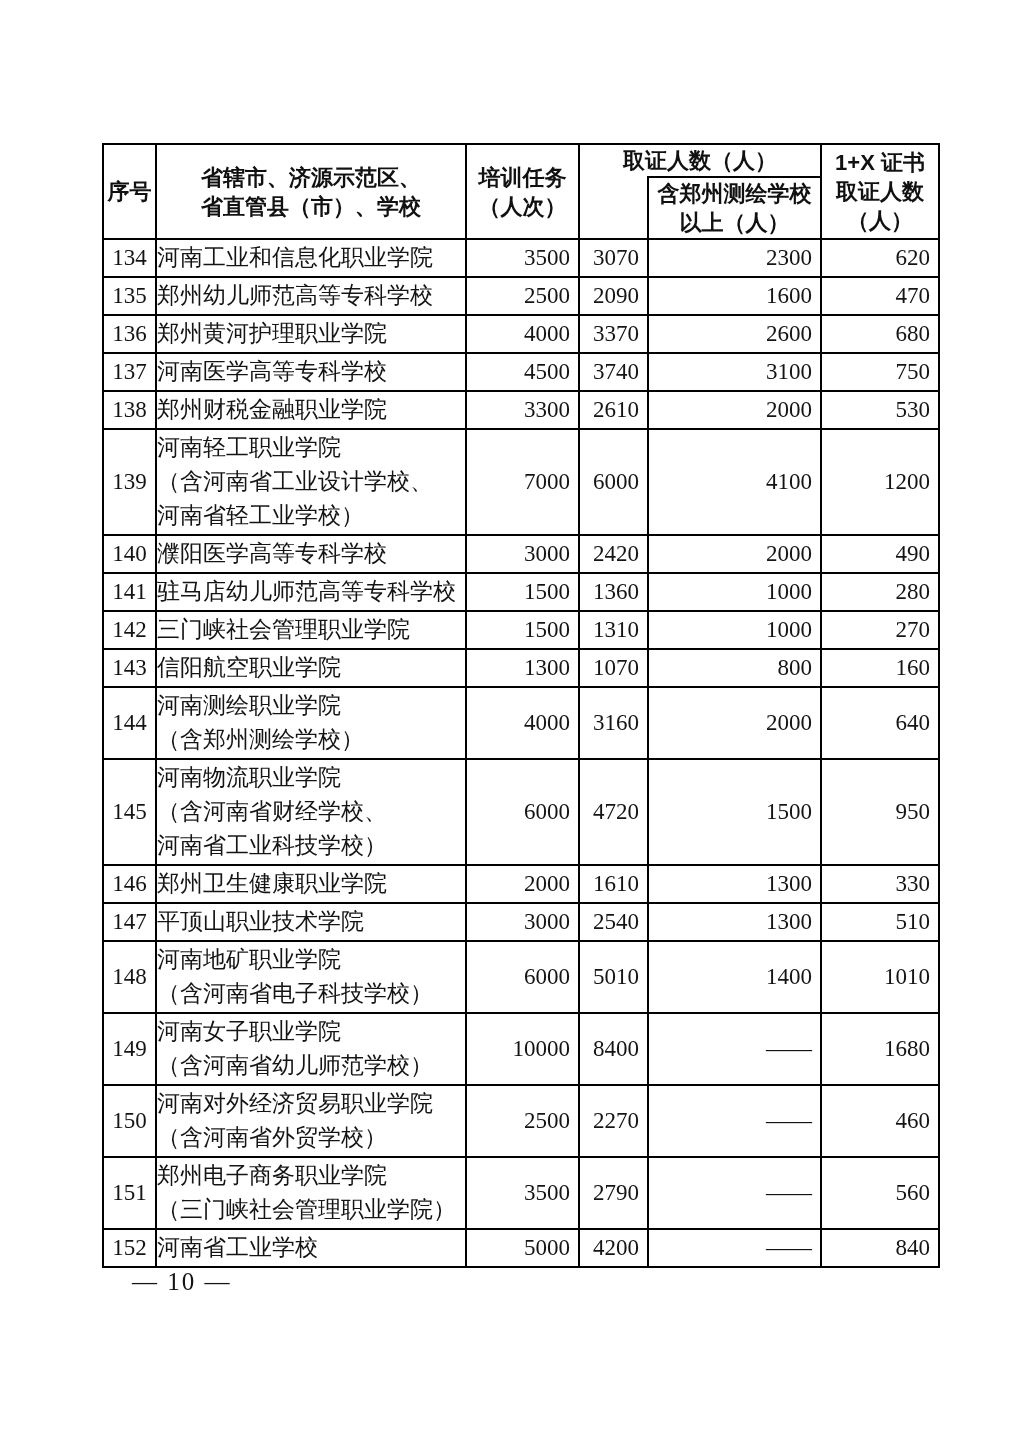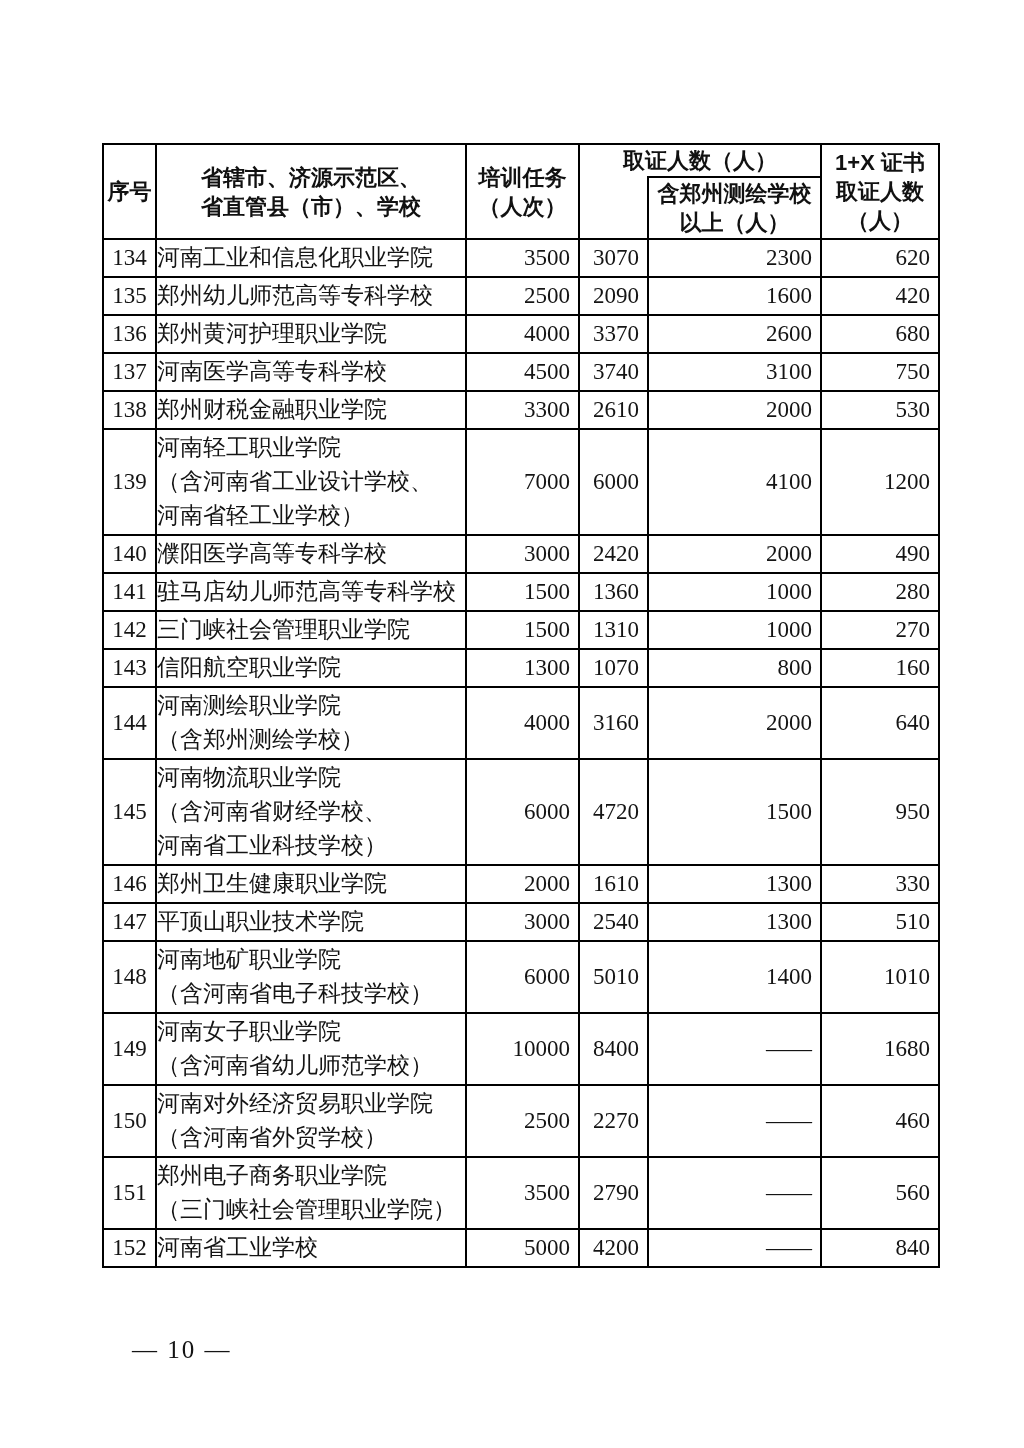--- a/index.html
+++ b/index.html
@@ -42,21 +42,21 @@
     line-height: 34px;
     padding: 1px 0;
   }
   td.c-no     { text-align: center; border-radius: 13px; }
   td.c-school { text-align: left; }
   td.c-school div { line-height: 34px; white-space: nowrap; }
   td.c-num    { text-align: right; padding-right: 8px; }
   .footer {
     position: absolute;
     left: 132px;
-    top: 1336px;
+    top: 1268px;
     font-family: "Liberation Serif", serif;
     font-size: 25px;
     letter-spacing: 2px;
     color: #141414;
   }
 </style>
 </head>
 <body>
 
 <div class="page">
@@ -108,21 +108,21 @@
     <td class="c-num">620</td>
   </tr>
         <tr>
     <td class="c-no">135</td>
     <td class="c-school">
             <div>郑州幼儿师范高等专科学校</div>
           </td>
     <td class="c-num">2500</td>
     <td class="c-num">2090</td>
     <td class="c-num">1600</td>
-    <td class="c-num">420</td>
+    <td class="c-num">470</td>
   </tr>
         <tr>
     <td class="c-no">136</td>
     <td class="c-school">
             <div>郑州黄河护理职业学院</div>
           </td>
     <td class="c-num">4000</td>
     <td class="c-num">3370</td>
     <td class="c-num">2600</td>
     <td class="c-num">680</td>

